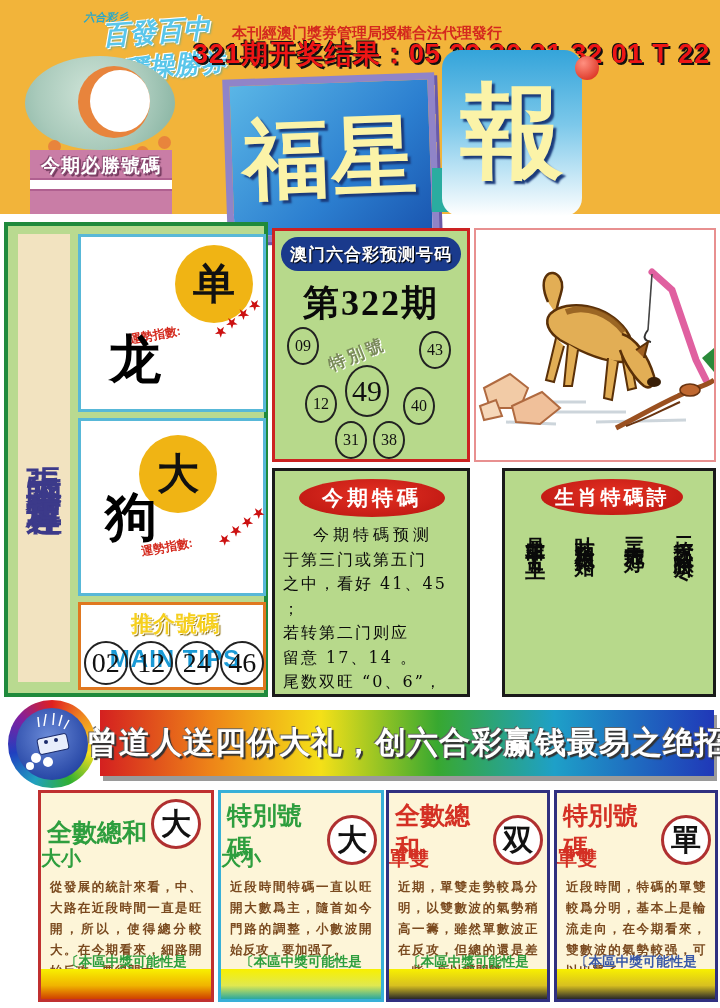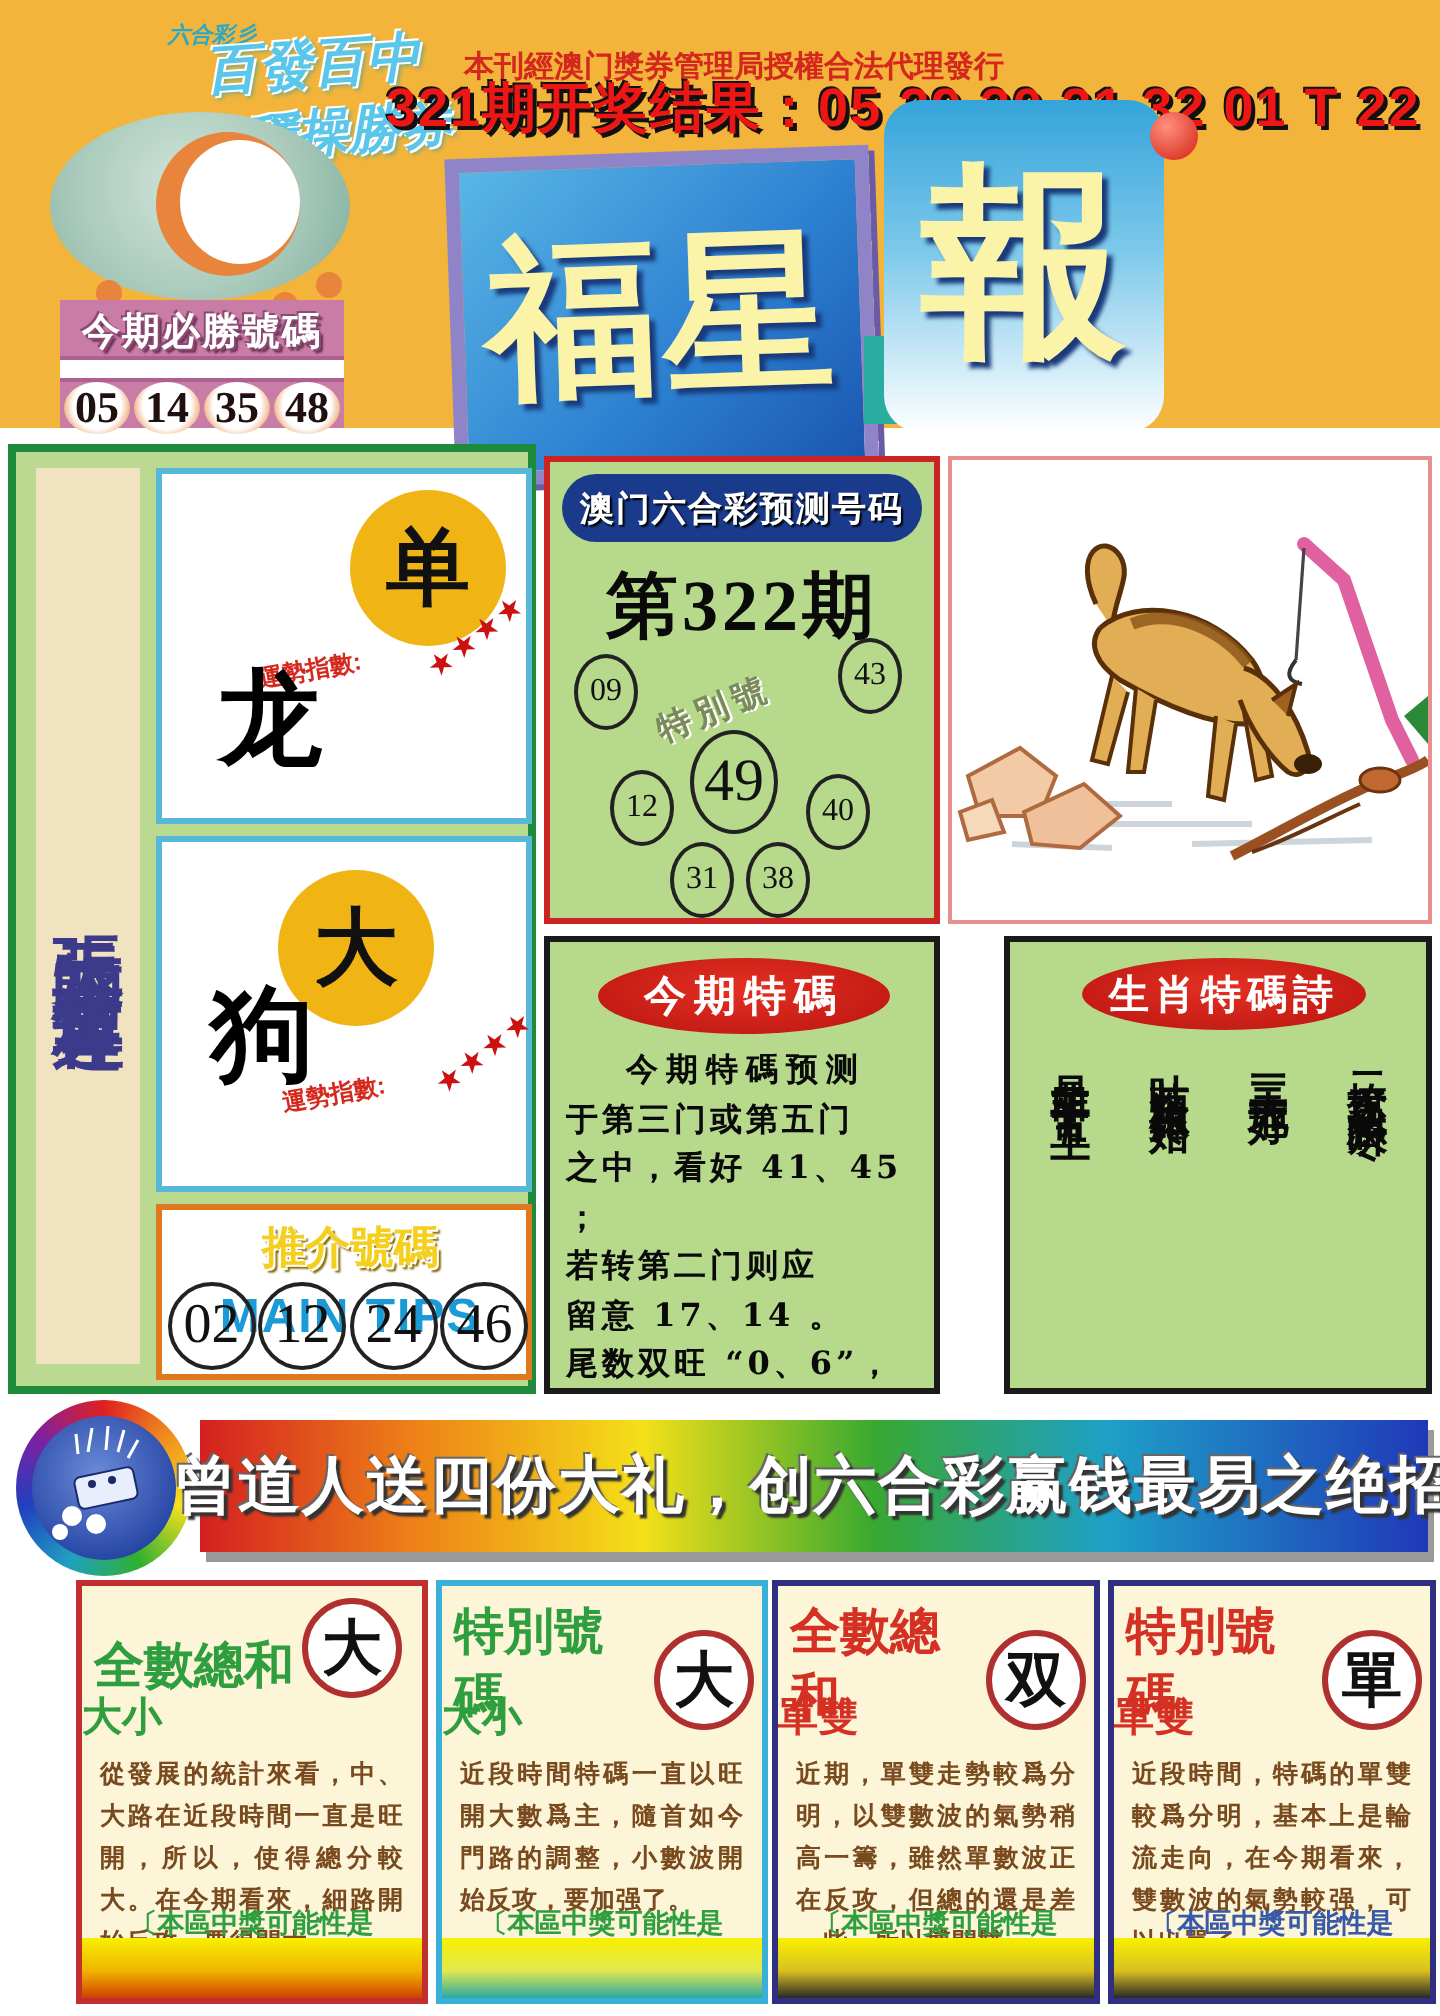--- a/index.html
+++ b/index.html
@@ -74,40 +74,40 @@
   .ppanel{left:272px;top:228px;width:198px;height:234px;background:#b7d98b;border:3px solid #cc2222;box-sizing:border-box;}
   .pbanner{left:6px;top:6px;width:180px;height:34px;background:#1a3a8c;border-radius:17px;
            display:flex;align-items:center;justify-content:center;}
   .pbanner span{color:#fff;font-size:17px;font-weight:bold;letter-spacing:1px;
                 font-family:"Liberation Serif",serif;text-shadow:1px 1px 1px #000;}
   .pissue{left:0;top:48px;width:192px;text-align:center;font-family:"Liberation Serif",serif;
           font-size:36px;font-weight:bold;color:#0a0a0a;letter-spacing:2px;}
   .pnum{width:28px;height:34px;border:2px solid #222;border-radius:50%;background:transparent;
         display:flex;align-items:center;justify-content:center;
         font-family:"Liberation Serif",serif;font-size:16px;color:#111;}
-  .pn0{left:12px;top:96px;}  .pn1{left:144px;top:88px;}
+  .pn0{left:12px;top:96px;}  .pn1{left:144px;top:100px;}
   .pn2{left:30px;top:154px;} .pn3{left:128px;top:156px;}
   .pn4{left:60px;top:190px;} .pn5{left:98px;top:190px;}
   .pspecial-label{left:52px;top:112px;font-family:"Liberation Serif",serif;font-size:17px;font-weight:bold;
                   color:#7a8a5a;text-shadow:1px 1px 0 #fff;transform:rotate(-22deg);letter-spacing:3px;}
   .pspecial{left:70px;top:134px;width:40px;height:48px;border:2px solid #222;border-radius:50%;
             display:flex;align-items:center;justify-content:center;
             font-family:"Liberation Serif",serif;font-size:30px;color:#111;}
 
   
   .dogpanel{left:474px;top:228px;width:242px;height:234px;background:#fff;border:2px solid #e89090;box-sizing:border-box;}
 
   
   .spanel{left:272px;top:468px;width:198px;height:229px;background:#b7d98b;border:3px solid #1a1a1a;box-sizing:border-box;}
   .soval{left:24px;top:8px;width:146px;height:38px;border-radius:50%;
          background:radial-gradient(ellipse at 50% 40%,#e43022 0%,#b81410 100%);
          display:flex;align-items:center;justify-content:center;}
   .soval span{color:#fff;font-size:21px;font-weight:bold;letter-spacing:4px;font-family:"Liberation Serif",serif;}
   .slines{left:8px;top:52px;width:180px;font-family:"DejaVu Serif","Liberation Serif",serif;
-          font-size:16px;font-weight:bold;color:#0a0a0a;line-height:24.5px;letter-spacing:2px;}
+          font-size:16px;font-weight:normal;color:#0a0a0a;line-height:24.5px;letter-spacing:2px;}
   .slines .l0{text-indent:30px;letter-spacing:4px;}
 
   
   .poem{left:502px;top:468px;width:214px;height:229px;background:#b7d98b;border:3px solid #1a1a1a;box-sizing:border-box;}
   .poval{left:36px;top:8px;width:142px;height:36px;border-radius:50%;
          background:radial-gradient(ellipse at 50% 40%,#e43022 0%,#b81410 100%);
          display:flex;align-items:center;justify-content:center;}
   .poval span{color:#fff;font-size:20px;font-weight:bold;letter-spacing:3px;font-family:"Liberation Serif",serif;}
   .pcols{left:6px;top:50px;width:198px;height:172px;display:flex;flex-direction:row;justify-content:space-around;}
   .pcol{writing-mode:vertical-rl;text-orientation:upright;font-family:"DejaVu Serif","Liberation Serif",serif;
@@ -164,26 +164,20 @@
     <div class="abs eye-white"></div>
     <div class="abs eye-dot" style="left:48px;top:140px;"></div>
     <div class="abs eye-dot" style="left:76px;top:150px;"></div>
     <div class="abs eye-dot" style="left:106px;top:152px;"></div>
     <div class="abs eye-dot" style="left:136px;top:146px;"></div>
     <div class="abs eye-dot" style="left:158px;top:136px;"></div>
 
     <div class="abs mustwin">
       <div class="abs mustwin-title">今期必勝號碼</div>
       <div class="abs mustwin-band"></div>
-      <div class="abs mw-balls">
-        <span class="mw-ball">05</span>
-        <span class="mw-ball">14</span>
-        <span class="mw-ball">35</span>
-        <span class="mw-ball">48</span>
-      </div>
     </div>
 
     <div class="abs mast1">
       <span>福星</span>
     </div>
     <div class="abs mast-teal"></div>
     <div class="abs mast2">
       <span>報</span>
     </div>
     <div class="abs mast-dot"></div>

